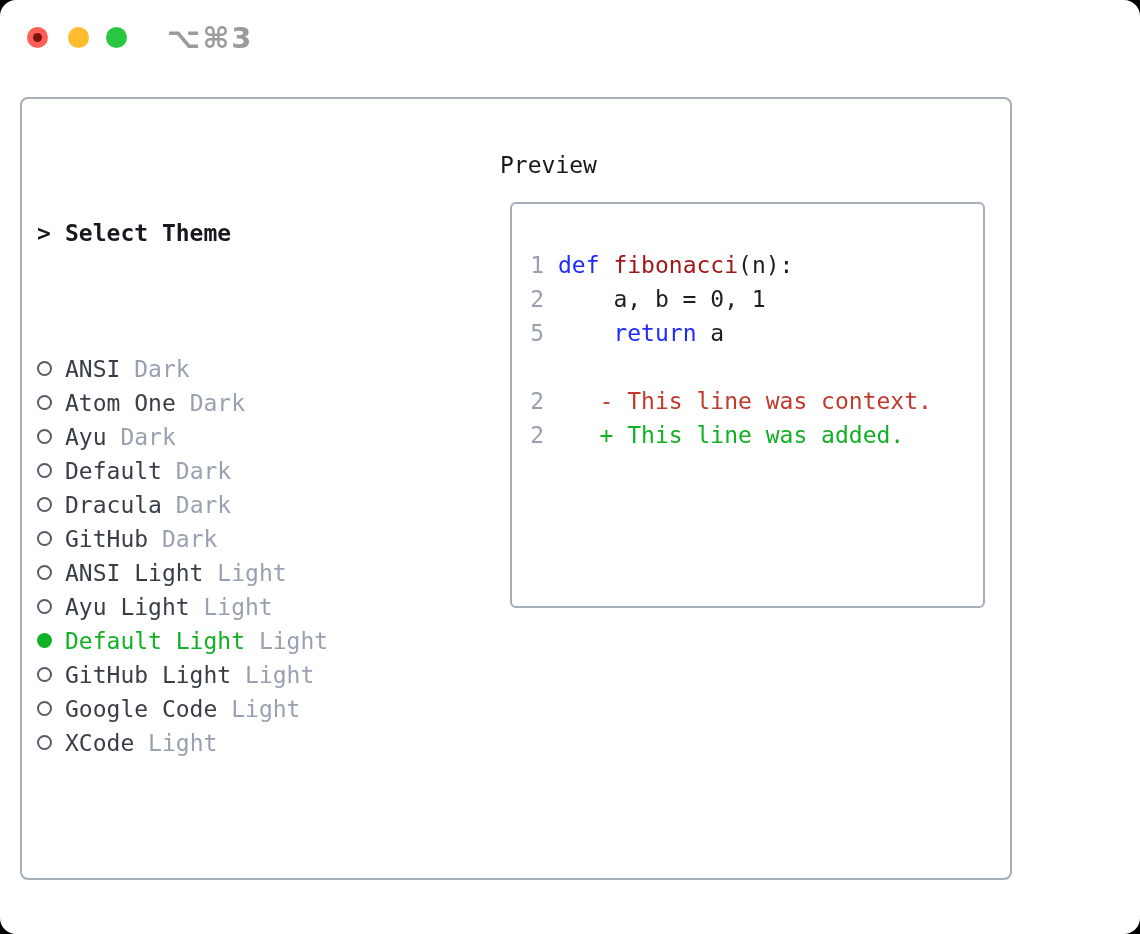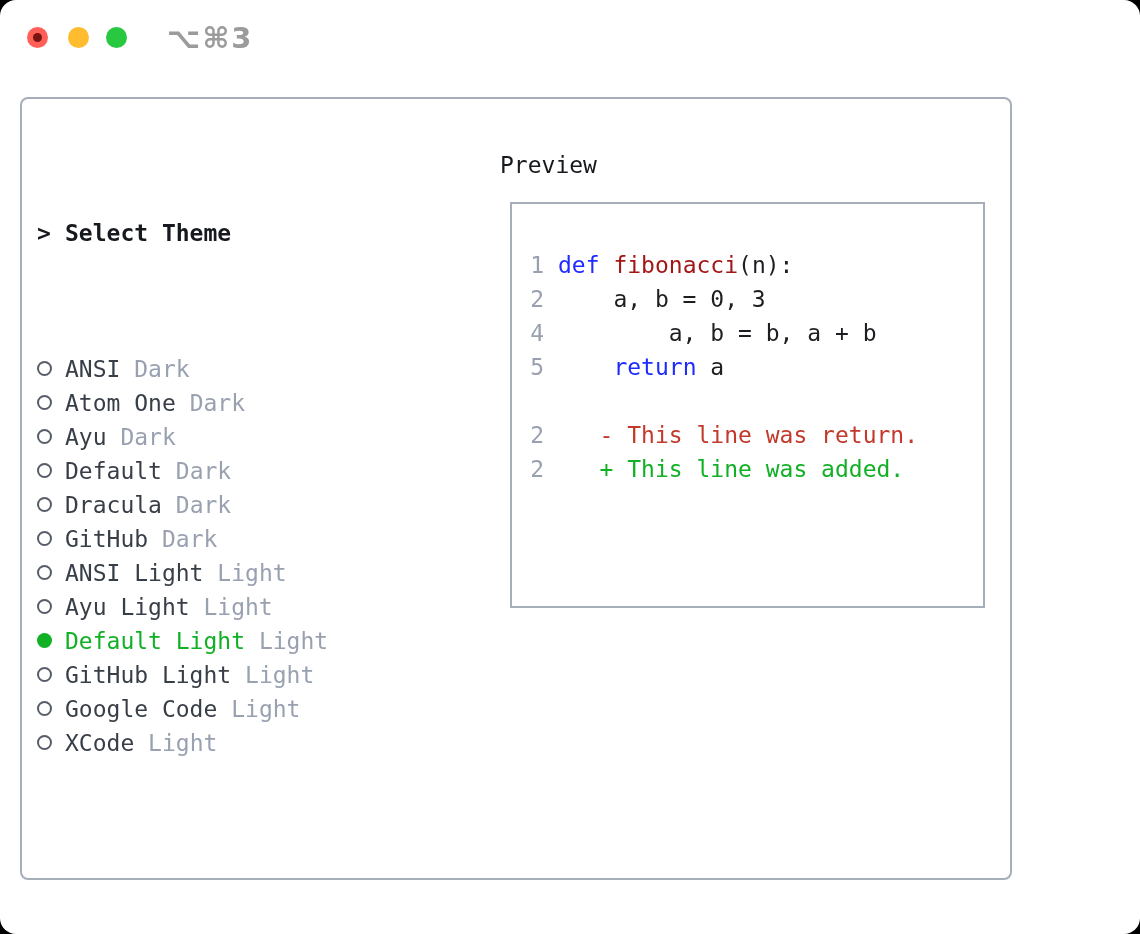--- a/index.html
+++ b/index.html
@@ -54,21 +54,21 @@
   .row .tag   { color:var(--muted_gray,#99a1b1); }
   .spacer { height:34px; }
   
   .preview-title {
     position:absolute; left:478px; top:49px; height:34px; line-height:34px;
     font-size:23px; font-weight:normal; color:var(--heading_black,#16191d);
   }
   .preview-box {
     position:absolute; left:488px; top:103px; width:475px; height:406px;
     box-sizing:border-box; border:2px solid var(--border_gray,#a6aeb9);
-    border-radius:0; background:#fff;
+    border-radius:6px; background:#fff;
     padding:44px 0 16px 18px; overflow:hidden;
   }
   .cline { height:34px; line-height:34px; font-size:23px; white-space:pre; }
   .lnum { display:inline-block; width:14px; margin-right:14px;
           color:var(--muted_gray,#9aa2b1); text-align:right; }
   .tx  { color:#1c1e21; }
   .kw  { color:var(--keyword_blue,#1f2aff); }
   .fn  { color:var(--function_red,#a31616); }
   .ctx { color:var(--muted_gray,#99a1b1); }
   .del { color:var(--deleted_red,#c3392b); }
@@ -104,23 +104,22 @@
       
 
       
     </div>
 
     <div class="preview-title">Preview</div>
 
     <div class="preview-box">
       <div id="code-lines">
           <div class="cline"><span class="lnum">1</span><span class="kw">def</span><span class="tx"> </span><span class="fn">fibonacci</span><span class="tx">(n):</span></div>
-          <div class="cline"><span class="lnum">2</span><span class="tx">    a, b = 0, 3</span></div>
-          <div class="cline"><span class="lnum">4</span><span class="tx">        a, b = b, a + b</span></div>
+          <div class="cline"><span class="lnum">2</span><span class="tx">    a, b = 0, 1</span></div>
           <div class="cline"><span class="lnum">5</span><span class="tx">    </span><span class="kw">return</span><span class="tx"> a</span></div>
           <div class="cline"><span class="lnum"></span></div>
-          <div class="cline"><span class="lnum">2</span><span class="del">   - This line was return.</span></div>
+          <div class="cline"><span class="lnum">2</span><span class="del">   - This line was context.</span></div>
           <div class="cline"><span class="lnum">2</span><span class="add">   + This line was added.</span></div>
         </div>
     </div>
 
   </div>
 </div>
 
 </body></html>

